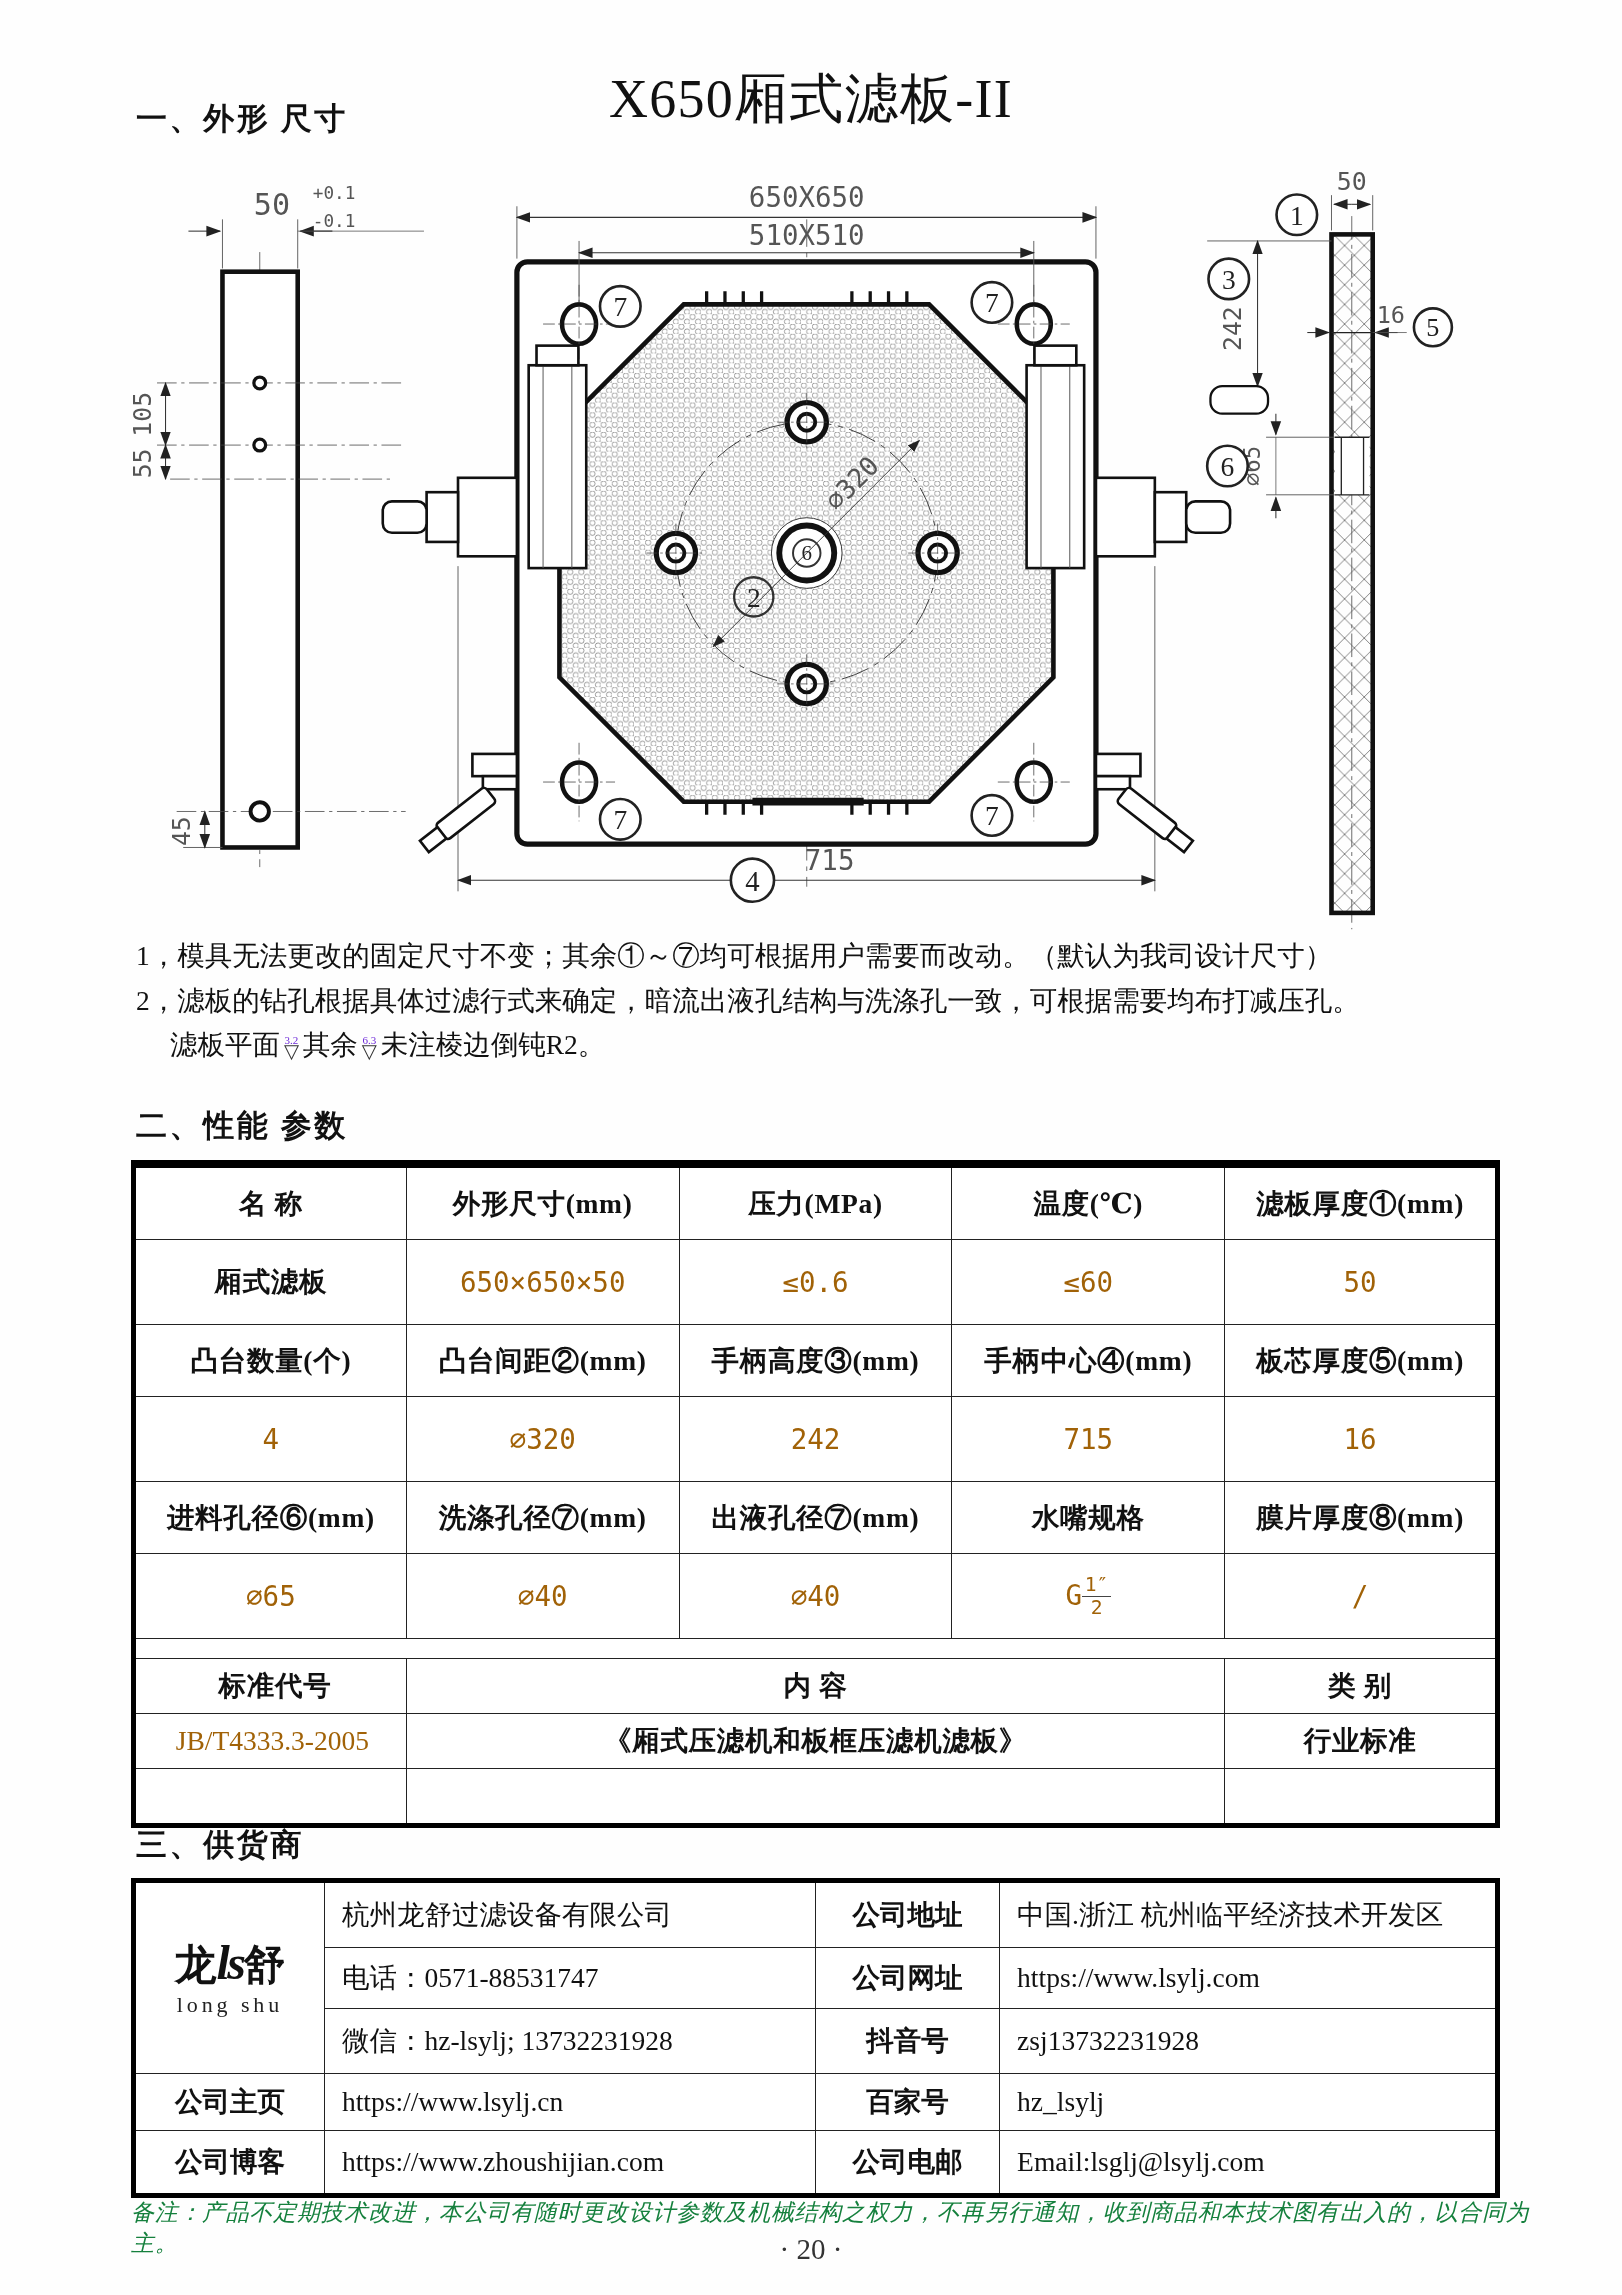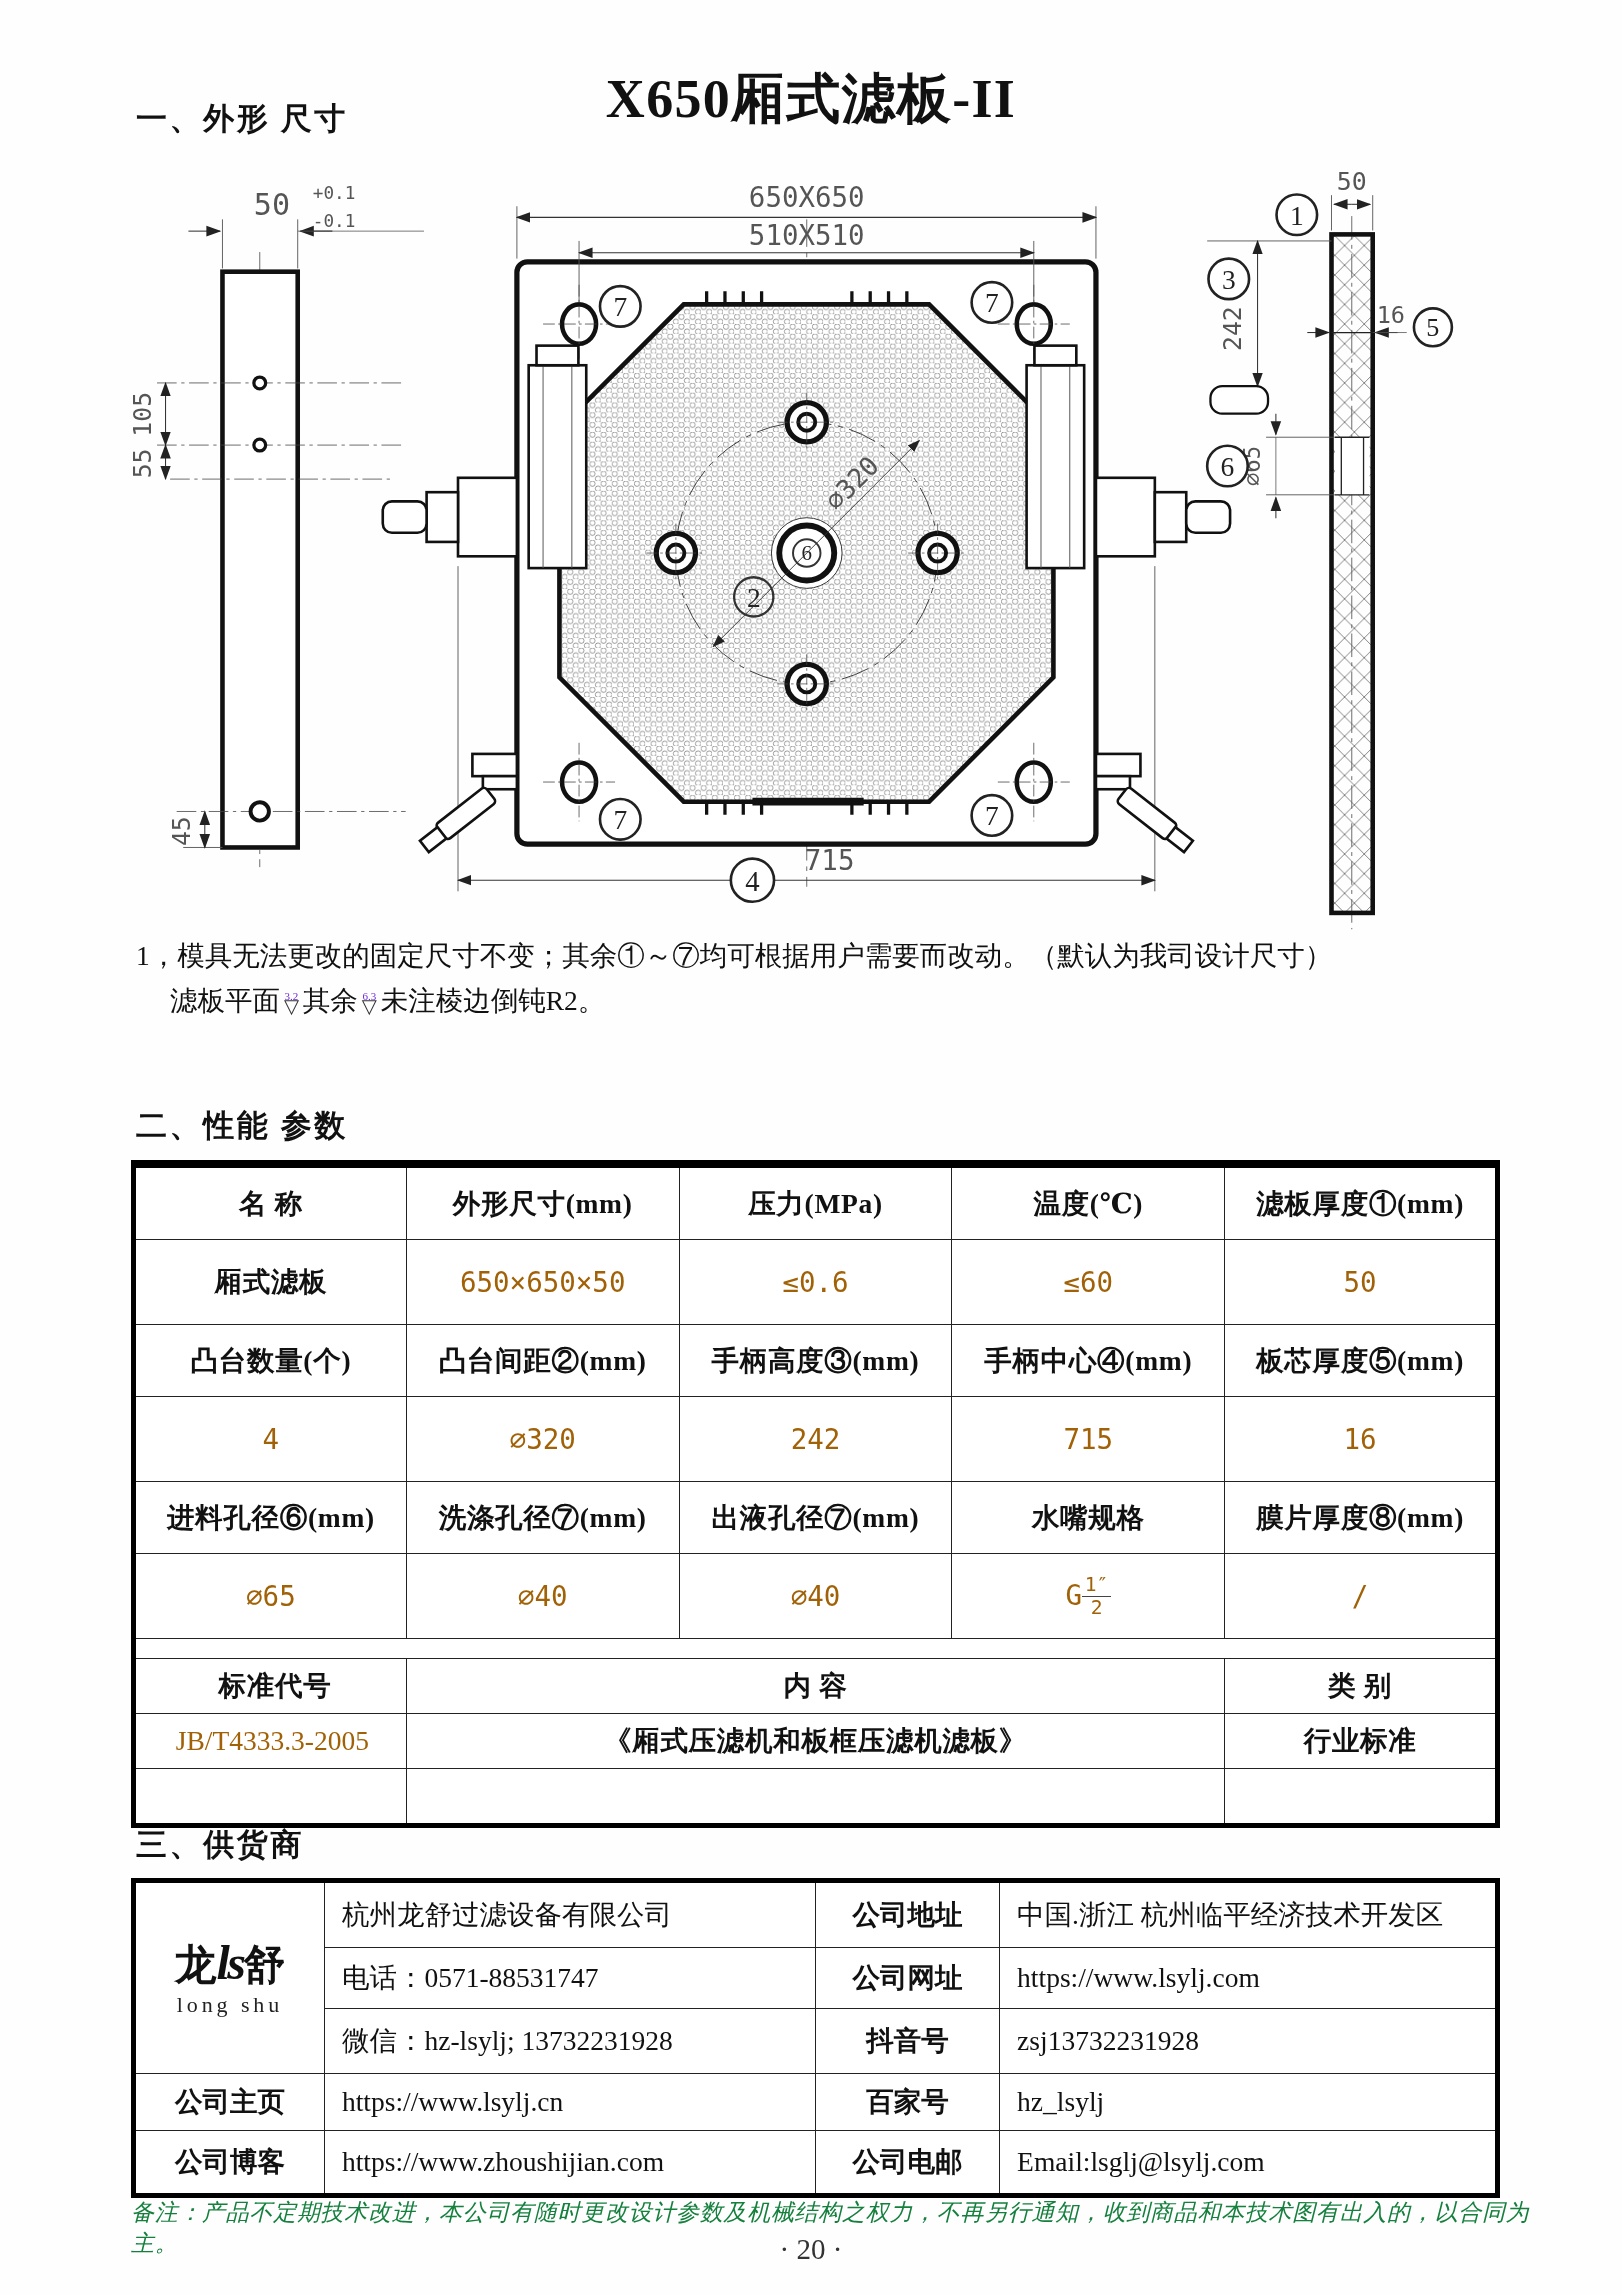--- a/index.html
+++ b/index.html
@@ -1,19 +1,19 @@
 <!DOCTYPE html>
 <html style="font-size:10.5px"><head>
 <meta charset="utf-8">
 <style>
   html,body{margin:0;padding:0;background:#888;}
   .page{position:relative;width:1622px;height:2295px;background:#fefefe;margin:0 auto;
         font-family:"Liberation Serif","DejaVu Serif",serif;color:#111;overflow:hidden;}
   .title{position:absolute;top:63px;left:0;width:100%;text-align:center;
-         font-size:54px;font-weight:bold;letter-spacing:1.3px;}
+         font-size:54px;font-weight:normal;letter-spacing:1.3px;}
   .sec{position:absolute;left:136px;font-size:31px;font-weight:bold;letter-spacing:2.6px;}
   #sec1{top:98px;}
   #sec2{top:1105px;}
   #sec3{top:1824px;}
   svg.drawing{position:absolute;left:0;top:157px;width:1622px;height:779px;}
   svg text{font-family:"DejaVu Sans Mono",monospace;fill:#555;}
   svg text.bt{font-family:"Liberation Serif",serif;fill:#222;}
   .notes{position:absolute;left:136px;top:934px;width:1413px;font-size:27.5px;line-height:1.62;}
   .notes .ind{padding-left:34px;}
   .rough{display:inline-block;text-align:center;line-height:0.72;vertical-align:-3.9px;margin:0 3.9px;}
@@ -212,20 +212,21 @@
       <line x1="1950" y1="552" x2="1950" y2="520" stroke="#333" stroke-width="1.6" marker-end="url(#ar)"></line>
       <line x1="1950" y1="428" x2="1950" y2="516" stroke="#555" stroke-width="1.2"></line>
       <text transform="rotate(-90 1926 472)" x="1926" y="472" font-size="34" text-anchor="middle">∅65</text>
       <circle cx="1876" cy="472" r="31" fill="#fff" stroke="#222" stroke-width="4"></circle>
       <text class="bt" x="1876" y="487" font-size="42" text-anchor="middle">6</text>
     </g>
   </svg>
 
   <div class="notes">
     <div>1，模具无法更改的固定尺寸不变；其余①～⑦均可根据用户需要而改动。（默认为我司设计尺寸）</div>
+    <div>2，滤板的钻孔根据具体过滤行式来确定，暗流出液孔结构与洗涤孔一致，可根据需要均布打减压孔。</div>
     <div class="ind">
       <span>滤板平面</span><span class="rough"><span class="rn">3.2</span><span class="rt">▽</span></span><span>其余</span><span class="rough"><span class="rn">6.3</span><span class="rt">▽</span></span><span>未注棱边倒钝R2。</span>
     </div>
   </div>
 
   <div class="sec" id="sec2">二、性能 参数</div>
 
   <table class="grid perf">
     <colgroup>
         <col style="width:20%">

